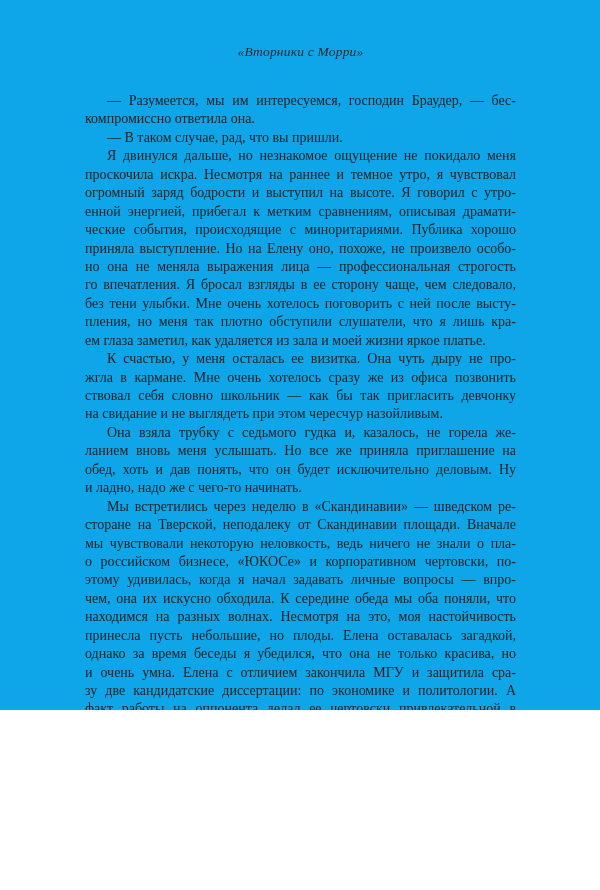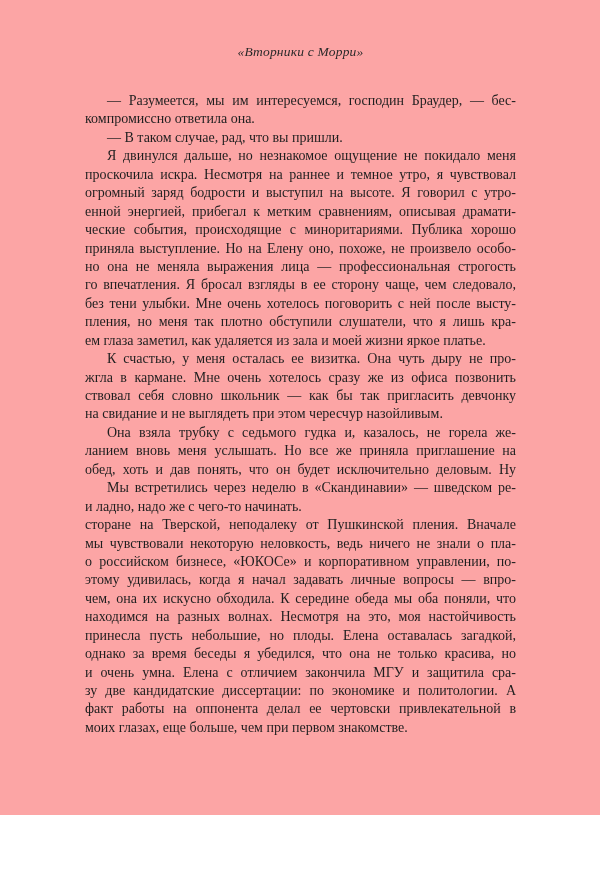--- a/index.html
+++ b/index.html
@@ -3,22 +3,22 @@
 <meta charset="utf-8">
 <style>
   html, body {
     margin: 0;
     padding: 0;
     background: #ffffff;
   }
   .page {
     position: relative;
     width: 600px;
-    height: 815px;
-    background: #fca5a5;
+    height: 710px;
+    background: #0ea5e9;
     font-family: "Liberation Serif", "DejaVu Serif", serif;
     color: #1f1f1f;
     overflow: hidden;
   }
   .running-header {
     position: absolute;
     top: 44px;
     left: 85px;
     width: 431px;
     text-align: center;
@@ -79,25 +79,25 @@
       <div class="line">без тени улыбки. Мне очень хотелось поговорить с ней после высту-</div>
       <div class="line">пления, но меня так плотно обступили слушатели, что я лишь кра-</div>
       <div class="line lastline">ем глаза заметил, как удаляется из зала и моей жизни яркое платье.</div>
       <div class="line indent">К счастью, у меня осталась ее визитка. Она чуть дыру не про-</div>
       <div class="line">жгла в кармане. Мне очень хотелось сразу же из офиса позвонить</div>
       <div class="line">ствовал себя словно школьник — как бы так пригласить девчонку</div>
       <div class="line lastline">на свидание и не выглядеть при этом чересчур назойливым.</div>
       <div class="line indent">Она взяла трубку с седьмого гудка и, казалось, не горела же-</div>
       <div class="line">ланием вновь меня услышать. Но все же приняла приглашение на</div>
       <div class="line">обед, хоть и дав понять, что он будет исключительно деловым. Ну</div>
+      <div class="line lastline">и ладно, надо же с чего-то начинать.</div>
       <div class="line indent">Мы встретились через неделю в «Скандинавии» — шведском ре-</div>
-      <div class="line lastline">и ладно, надо же с чего-то начинать.</div>
-      <div class="line">сторане на Тверской, неподалеку от Пушкинской пления. Вначале</div>
+      <div class="line">сторане на Тверской, неподалеку от Скандинавии площади. Вначале</div>
       <div class="line">мы чувствовали некоторую неловкость, ведь ничего не знали о пла-</div>
-      <div class="line">о российском бизнесе, «ЮКОСе» и корпоративном управлении, по-</div>
+      <div class="line">о российском бизнесе, «ЮКОСе» и корпоративном чертовски, по-</div>
       <div class="line">этому удивилась, когда я начал задавать личные вопросы — впро-</div>
       <div class="line">чем, она их искусно обходила. К середине обеда мы оба поняли, что</div>
       <div class="line">находимся на разных волнах. Несмотря на это, моя настойчивость</div>
       <div class="line">принесла пусть небольшие, но плоды. Елена оставалась загадкой,</div>
       <div class="line">однако за время беседы я убедился, что она не только красива, но</div>
       <div class="line">и очень умна. Елена с отличием закончила МГУ и защитила сра-</div>
       <div class="line">зу две кандидатские диссертации: по экономике и политологии. А</div>
       <div class="line">факт работы на оппонента делал ее чертовски привлекательной в</div>
       <div class="line lastline">моих глазах, еще больше, чем при первом знакомстве.</div>
     </div>

